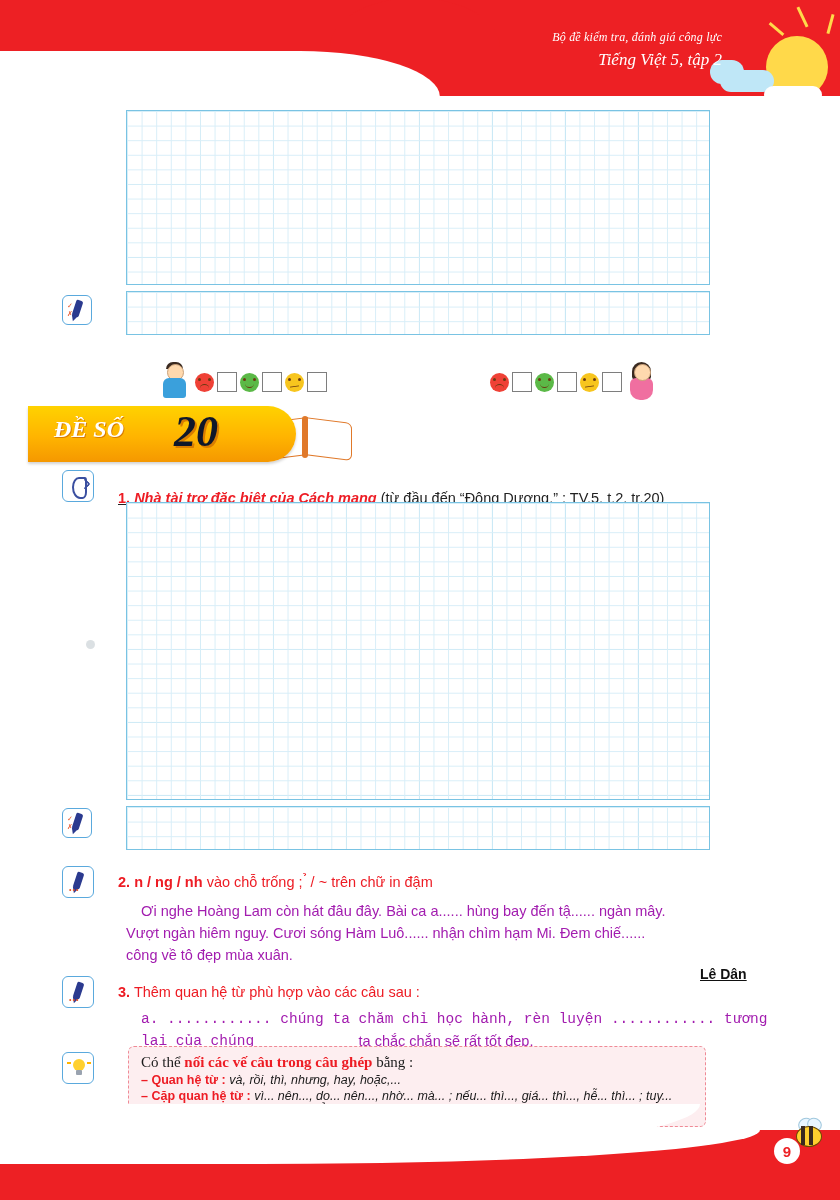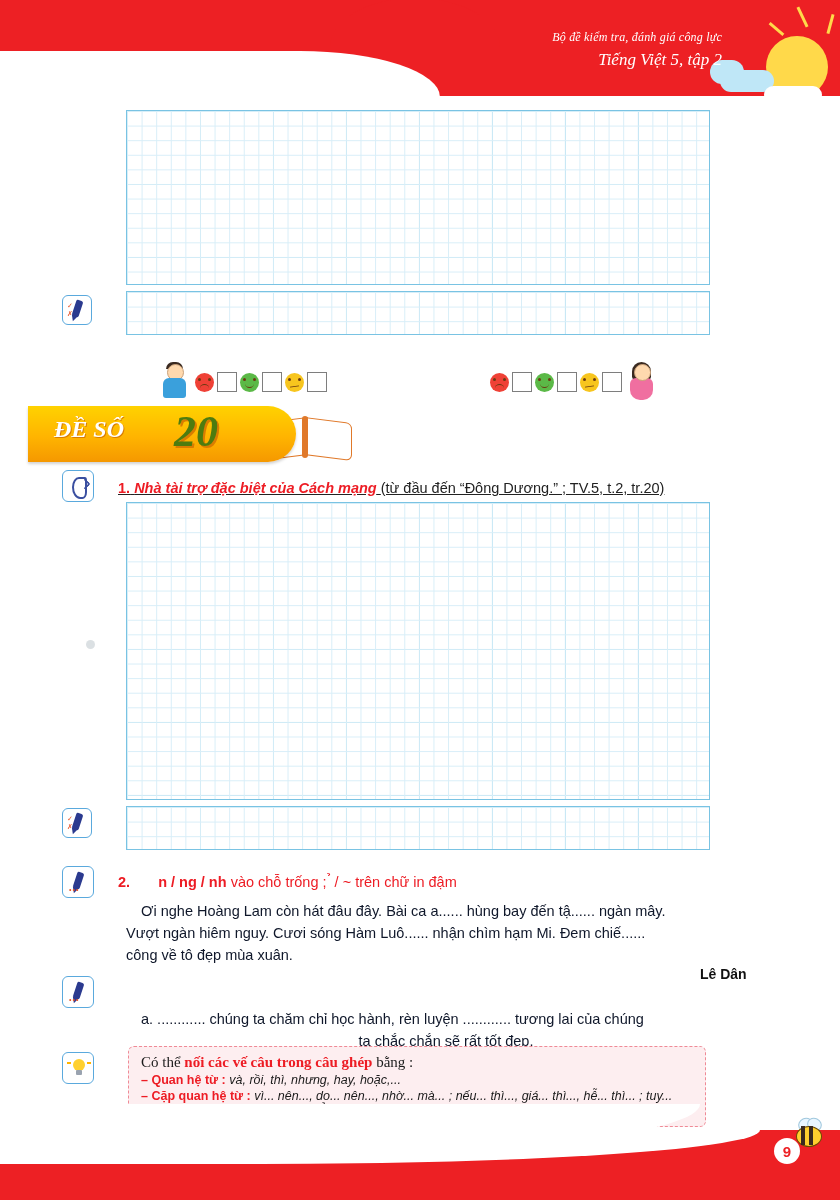--- a/index.html
+++ b/index.html
@@ -118,37 +118,37 @@
     position:absolute;left:0;top:0;width:268px;height:56px;
     background:linear-gradient(180deg,#ffd200 0%,#ffb400 55%,#f59800 100%);
     border-radius:0 28px 28px 0;
     box-shadow:0 2px 3px rgba(0,0,0,.18);
   }
   .de-text{
     position:absolute;left:26px;top:10px;color:#ffffff;font-weight:bold;font-style:italic;
     font-family:"Liberation Serif",serif;font-size:24px;text-shadow:1px 1px 0 #d97d00;
   }
   .de-num{
-    position:absolute;left:146px;top:0px;color:#4d7c0f;font-weight:bold;font-style:italic;
+    position:absolute;left:146px;top:0px;color:#0f172a;font-weight:bold;font-style:italic;
     font-family:"Liberation Serif",serif;font-size:44px;text-shadow:2px 2px 0 #d97d00;
   }
   .book{
     position:absolute;left:232px;top:8px;width:92px;height:46px;
   }
   .book .pg{position:absolute;width:46px;height:36px;background:#fff;border:1.5px solid #e0792a;top:6px;}
   .book .pg.l{left:0;border-radius:6px 0 0 6px;transform:skewY(-7deg);}
   .book .pg.r{left:44px;border-radius:0 6px 6px 0;transform:skewY(7deg);}
   .book .sp{position:absolute;left:42px;top:2px;width:6px;height:42px;background:#e0792a;border-radius:3px;}
 
   
   .q{position:absolute;font-size:14.5px;color:#222;}
   .qnum{color:#ed1c24;font-weight:bold;}
   .qred{color:#ed1c24;}
   .bold-i{font-weight:bold;font-style:italic;color:#ed1c24;}
-  .para{position:absolute;font-size:14.5px;color:#0f172a;line-height:22px;}
+  .para{position:absolute;font-size:14.5px;color:#a21caf;line-height:22px;}
   .author{position:absolute;font-size:14px;font-weight:bold;color:#111;}
 
   
   .note{
     position:absolute;left:128px;top:1046px;width:578px;
     background:#fdeef0;border:1px dashed #ef8a96;border-radius:6px;
     padding:7px 12px 9px 12px;box-sizing:border-box;
   }
   .note .l1{font-size:15px;color:#1a1a1a;font-family:Liberation Serif, serif;}
   .note .li{font-size:12.5px;color:#1a1a1a;margin-top:2px;}
@@ -281,55 +281,59 @@
     </div>
     <div class="de-ribbon"></div>
     <div class="de-text">ĐỀ SỐ</div>
     <div class="de-num">20</div>
   </div>
 
   <div class="ear-icon" style="left:62px;top:470px;">
     <div class="ear"></div>
       <div class="wv"></div>
   </div>
-  <div class="q" style="left:118px;top:480px;width:640px;text-decoration:underline;">
+  <div class="q" style="left:118px;top:490px;width:640px;text-decoration:underline;">
     <span class="qnum">1.</span>
     <span class="bold-i">Nhà tài trợ đặc biệt của Cách mạng</span>
     <span>(từ đầu đến “Đông Dương.” ; TV.5, t.2, tr.20)</span>
   </div>
 
   <div class="grid minor" style="left:126px;top:502px;width:584px;height:298px;"></div>
   <div class="grid minor" style="left:126px;top:806px;width:584px;height:44px;"></div>
   <div class="smudge"></div>
 
   <div class="iconbox" style="left:62px;top:808px;">
     <div class="marks">✓<br>✗</div>
     <div class="pen"></div>
   </div>
 
   <div class="iconbox" style="left:62px;top:866px;width:32px;height:32px;">
     <div class="pen" style="left:12px;top:5px;background:#2b3a8f;"></div>
     <div class="dots">•••</div>
   </div>
   <div class="q" style="left:118px;top:874px;width:660px;">
     <span class="qnum">2.</span>
-    <span class="qred" style="font-weight:bold;margin-left:24px;">n / ng / nh</span>
+    <span class="qred" style="font-weight:bold;">n / ng / nh</span>
     <span class="qred">vào chỗ trống ;  ̉ / ~ trên chữ in đậm</span>
   </div>
 
   <div class="para" style="left:141px;top:900px;width:620px;">Ơi nghe Hoàng Lam còn hát đâu đây. Bài ca a...... hùng bay đến tậ...... ngàn mây.</div>
   <div class="para" style="left:126px;top:922px;width:640px;">Vượt ngàn hiêm nguy. Cươi sóng Hàm Luô...... nhận chìm hạm Mi. Đem chiế......</div>
   <div class="para" style="left:126px;top:944px;width:640px;">công về tô đẹp mùa xuân.</div>
-  <div class="author" style="left:700px;top:966px;">Lê Dân</div>
+  <div class="author" style="left:700px;top:966px;text-decoration:underline;">Lê Dân</div>
 
   <div class="iconbox" style="left:62px;top:976px;width:32px;height:32px;">
     <div class="pen" style="left:12px;top:5px;background:#2b3a8f;"></div>
     <div class="dots">•••</div>
   </div>
-  <div class="para" style="left:141px;top:1008px;width:640px;">a. ............ chúng ta chăm chỉ học hành, rèn luyện ............ tương lai của chúng</div>
+  <div class="q" style="left:118px;top:984px;width:660px;">
+    <span class="qnum">3.</span>
+    <span class="qred">Thêm quan hệ từ phù hợp vào các câu sau :</span>
+  </div>
+  <div class="para" style="left:141px;top:1008px;width:640px;font-family:Liberation Mono, monospace;">a. ............ chúng ta chăm chỉ học hành, rèn luyện ............ tương lai của chúng</div>
   <div class="para" style="left:126px;top:1030px;width:640px;text-align:center;">ta chắc chắn sẽ rất tốt đẹp.</div>
 
   <div class="bulb-icon" style="left:62px;top:1052px;">
     <div class="sp" style="left:4px;top:9px;"></div>
     <div class="sp" style="left:24px;top:9px;"></div>
     <div class="b"></div>
       <div class="b2"></div>
   </div>
   <div class="note">
     <div class="l1">

